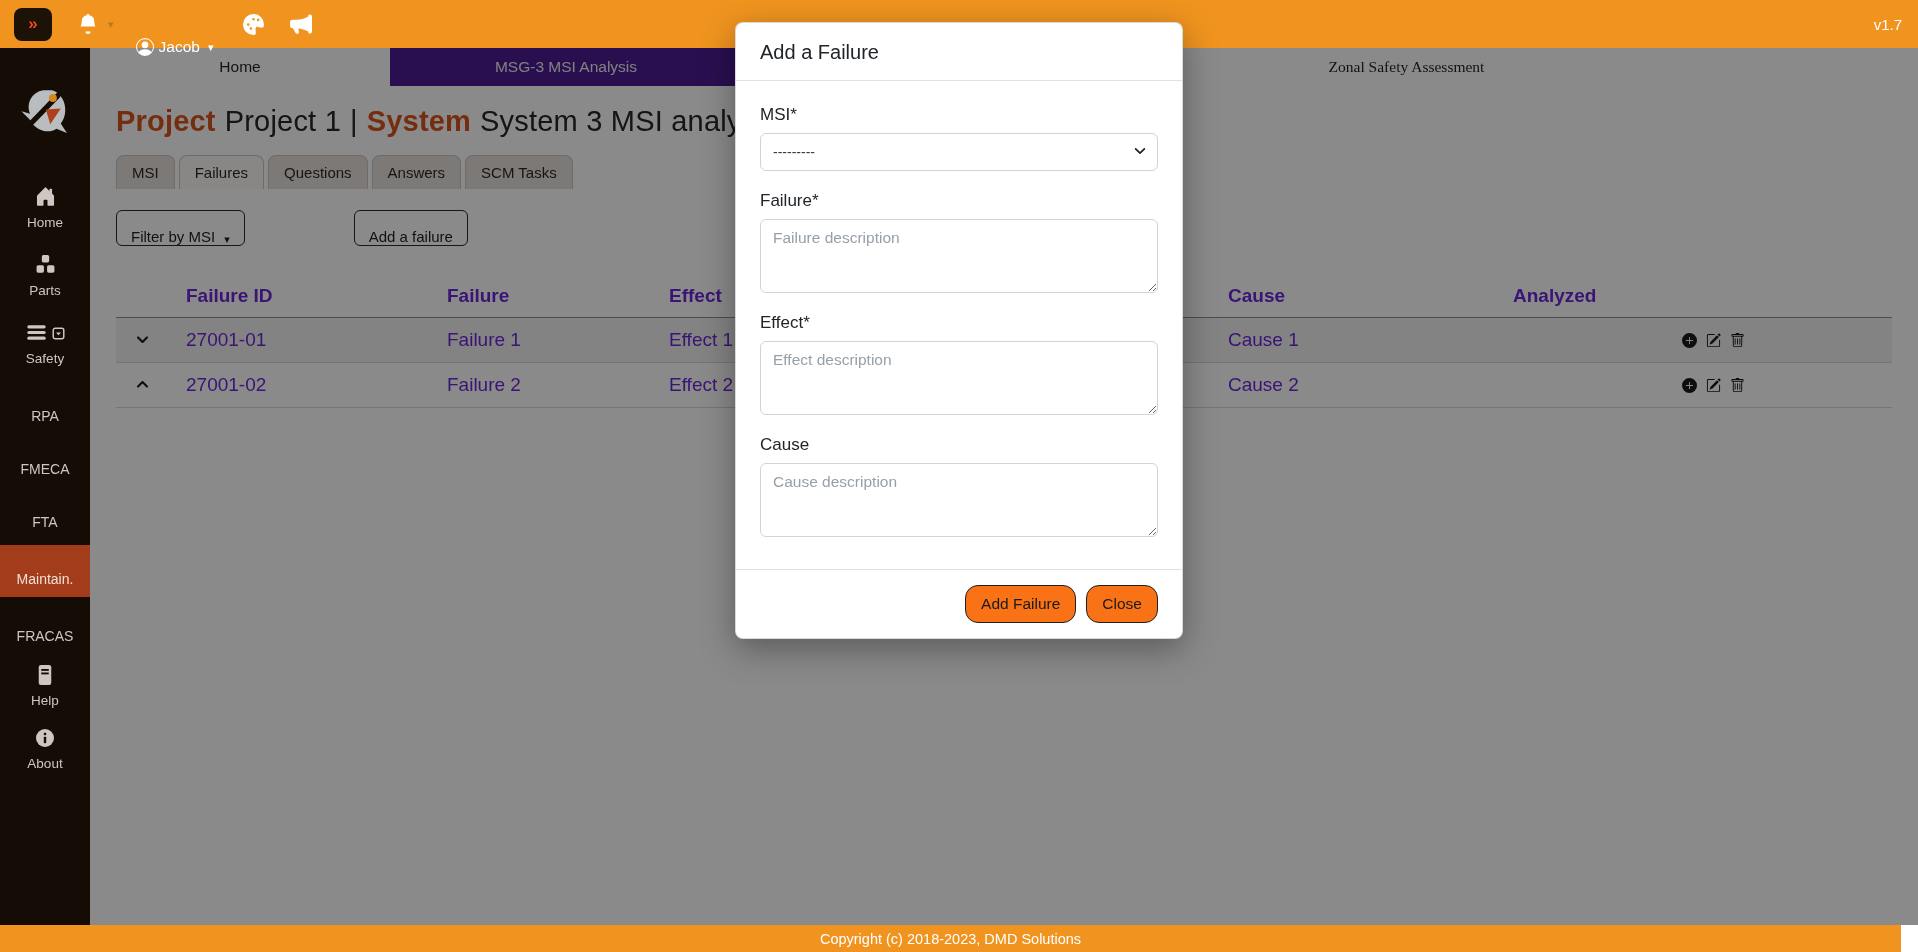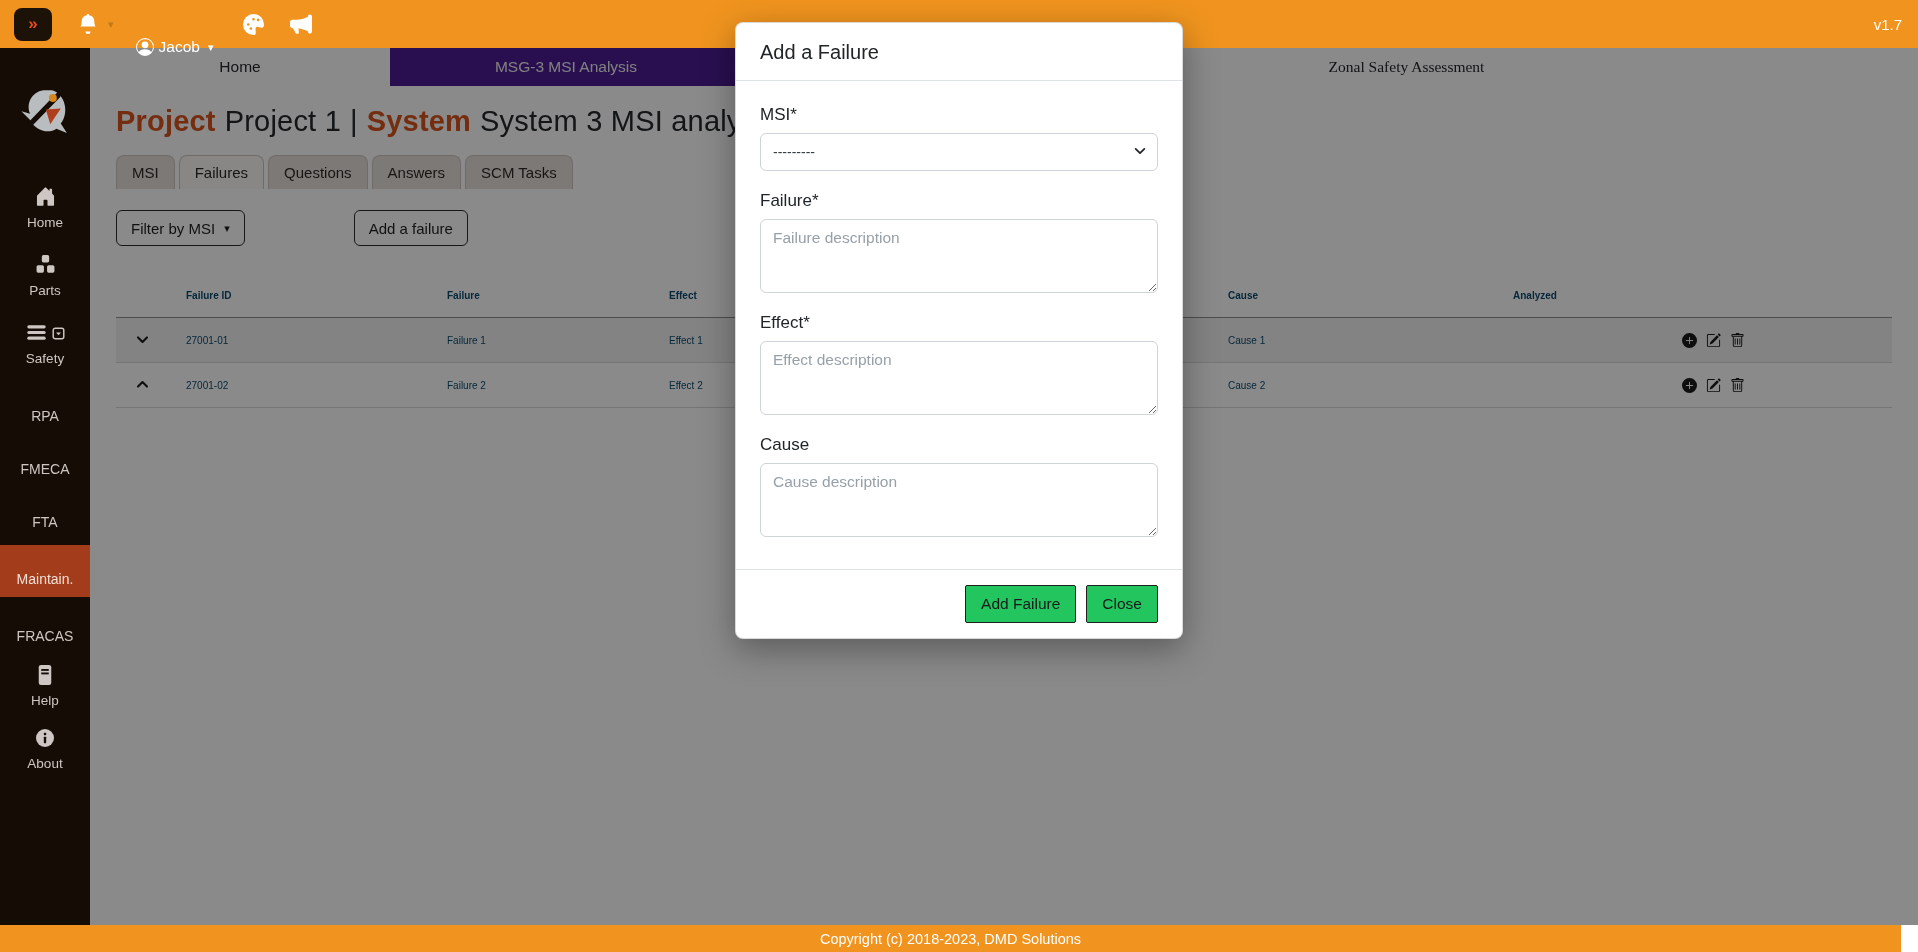--- a/index.html
+++ b/index.html
@@ -76,30 +76,30 @@
     height:34px; display:flex; align-items:center; padding:0 15px;
     font-size:15px; color:#2E2A28; background:#E8DFDB;
     border:1px solid #CFC6C2; border-bottom:none; border-radius:8px 8px 0 0; cursor:pointer;
   }
   .subtab.active { background:#FBF9F8; }
 
   .toolbar { display:flex; margin:21px 0 0 26px; }
   .btn-outline {
     height:36px; border:1px solid #2B2B2B; border-radius:6px; background:transparent;
     font-size:15px; color:#1F1F1F; padding:0 14px; cursor:pointer;
-    display:flex; align-items:center; font-family:inherit;
+    display:flex; align-items:flex-end; font-family:inherit;
   }
   .btn-outline .caret { margin-left:9px; color:#1F1F1F; }
   .btn-add { margin-left:109px; }
 
   .failure-table { margin:28px 26px 0 26px; }
   .trow {
     display:grid; grid-template-columns:70px 261px 222px 559px 285px 169px 1fr;
     align-items:center; height:45px; border-bottom:1px solid #D9D9D9;
-    font-size:10px; color:#0c4a6e;
+    font-size:19px; color:#6d28d9;
   }
   .thead { font-weight:bold; height:44px; border-bottom:1px solid #8F8F8F; }
   .trow.striped { background:rgba(0,0,0,0.05); }
   .expander { padding-left:20px; cursor:pointer; display:flex; align-items:center; color:#1A1A1A; }
   .expander svg.up { transform:rotate(180deg); }
   .actions { display:flex; gap:9px; align-items:center; color:#1A1A1A; }
   .actions .act { cursor:pointer; display:inline-flex; }
 
   
   .backdrop { position:absolute; left:90px; top:48px; right:0; bottom:27px; background:rgba(0,0,0,0.46); z-index:40; }
@@ -120,21 +120,21 @@
   }
   .select-chevron { position:absolute; right:11px; top:11px; pointer-events:none; color:#212529; }
   textarea {
     width:100%; height:74px; border:1px solid #CED4DA; border-radius:6px;
     padding:9px 12px; font-size:15.5px; color:#212529; font-family:inherit;
     resize:vertical; display:block;
   }
   textarea::placeholder { color:#97A0A8; }
   .modal-footer { padding:15px 24px; border-top:1px solid #DEE2E6; display:flex; justify-content:flex-end; gap:10px; }
   .btn-modal {
-    border:1.5px solid #1F1F1F; border-radius:2px; background:#22c55e; color:#1A1A1A;
+    border:1.5px solid #1F1F1F; border-radius:13px; background:#f97316; color:#1A1A1A;
     font-size:15.5px; padding:9px 15px; cursor:pointer; font-family:inherit;
   }
 
   
   .footer {
     position:absolute; left:0; right:17px; bottom:0; height:27px; background:#F0941F;
     color:#fff; font-size:14.5px; display:flex; align-items:center; justify-content:center;
     z-index:50;
   }
 </style>

